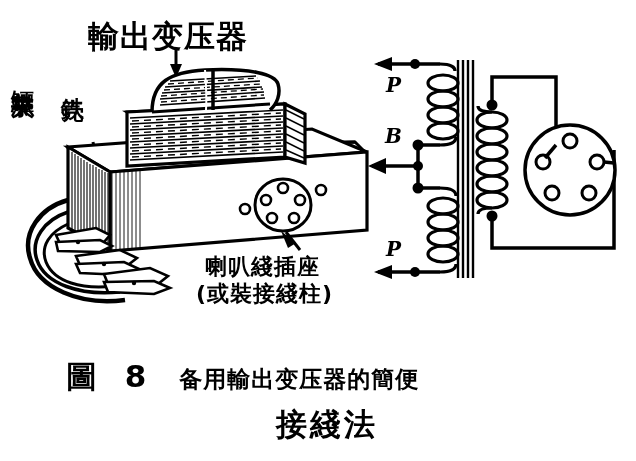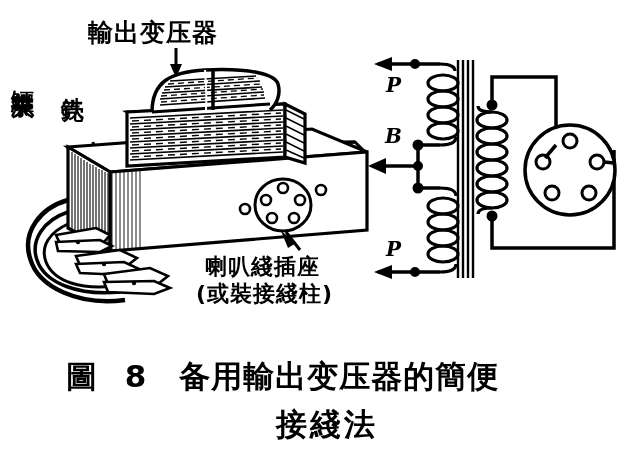--- a/index.html
+++ b/index.html
@@ -20,21 +20,21 @@
     letter-spacing:1px;
   }
   .vert{
     writing-mode:vertical-rl;
     text-orientation:upright;
     font-family:"DejaVu Sans","Liberation Sans",sans-serif;
     font-weight:700;
     white-space:nowrap;
     letter-spacing:2px;
   }
-  .lbl-top{left:88px;top:16px;font-size:25px;}
+  .lbl-top{left:88px;top:16px;font-size:31px;}
   .lbl-croc{left:8px;top:72px;font-size:23px;}
   .lbl-iron{left:58px;top:78px;font-size:23px;}
   .lbl-socket1{left:205px;top:252px;font-size:22px;}
   .lbl-socket2{left:196px;top:279px;font-size:22px;}
   .caption1{left:66px;top:356px;font-size:31px;letter-spacing:3px;}
   .caption2{left:236px;top:404px;font-size:31px;letter-spacing:3px;margin-left:40px;}
   .cap-num{letter-spacing:6px;}
   .ital{font-style:italic;font-family:"DejaVu Serif","Liberation Serif",serif;font-weight:700;}
   .schem-lbl{font-size:20px;}
   .p1{left:386px;top:73px;}
@@ -292,18 +292,18 @@
 
   <div class="abs ital schem-lbl p1">P</div>
 
   <div class="abs ital schem-lbl b1">B</div>
 
   <div class="abs ital schem-lbl p2">P</div>
 
   <div class="abs caption1">
     <span class="cjk" style="font-size:31px;">圖</span>
     <span class="cjk cap-num" style="font-size:31px;padding:0 14px;">8</span>
-    <span class="cjk" style="font-size:31px;">备用輸出变压器的簡便</span>
+    <span class="cjk" style="font-size:23px;">备用輸出变压器的簡便</span>
   </div>
 
   <div class="abs cjk caption2">接綫法</div>
 
 </div>
 
 </body></html>

